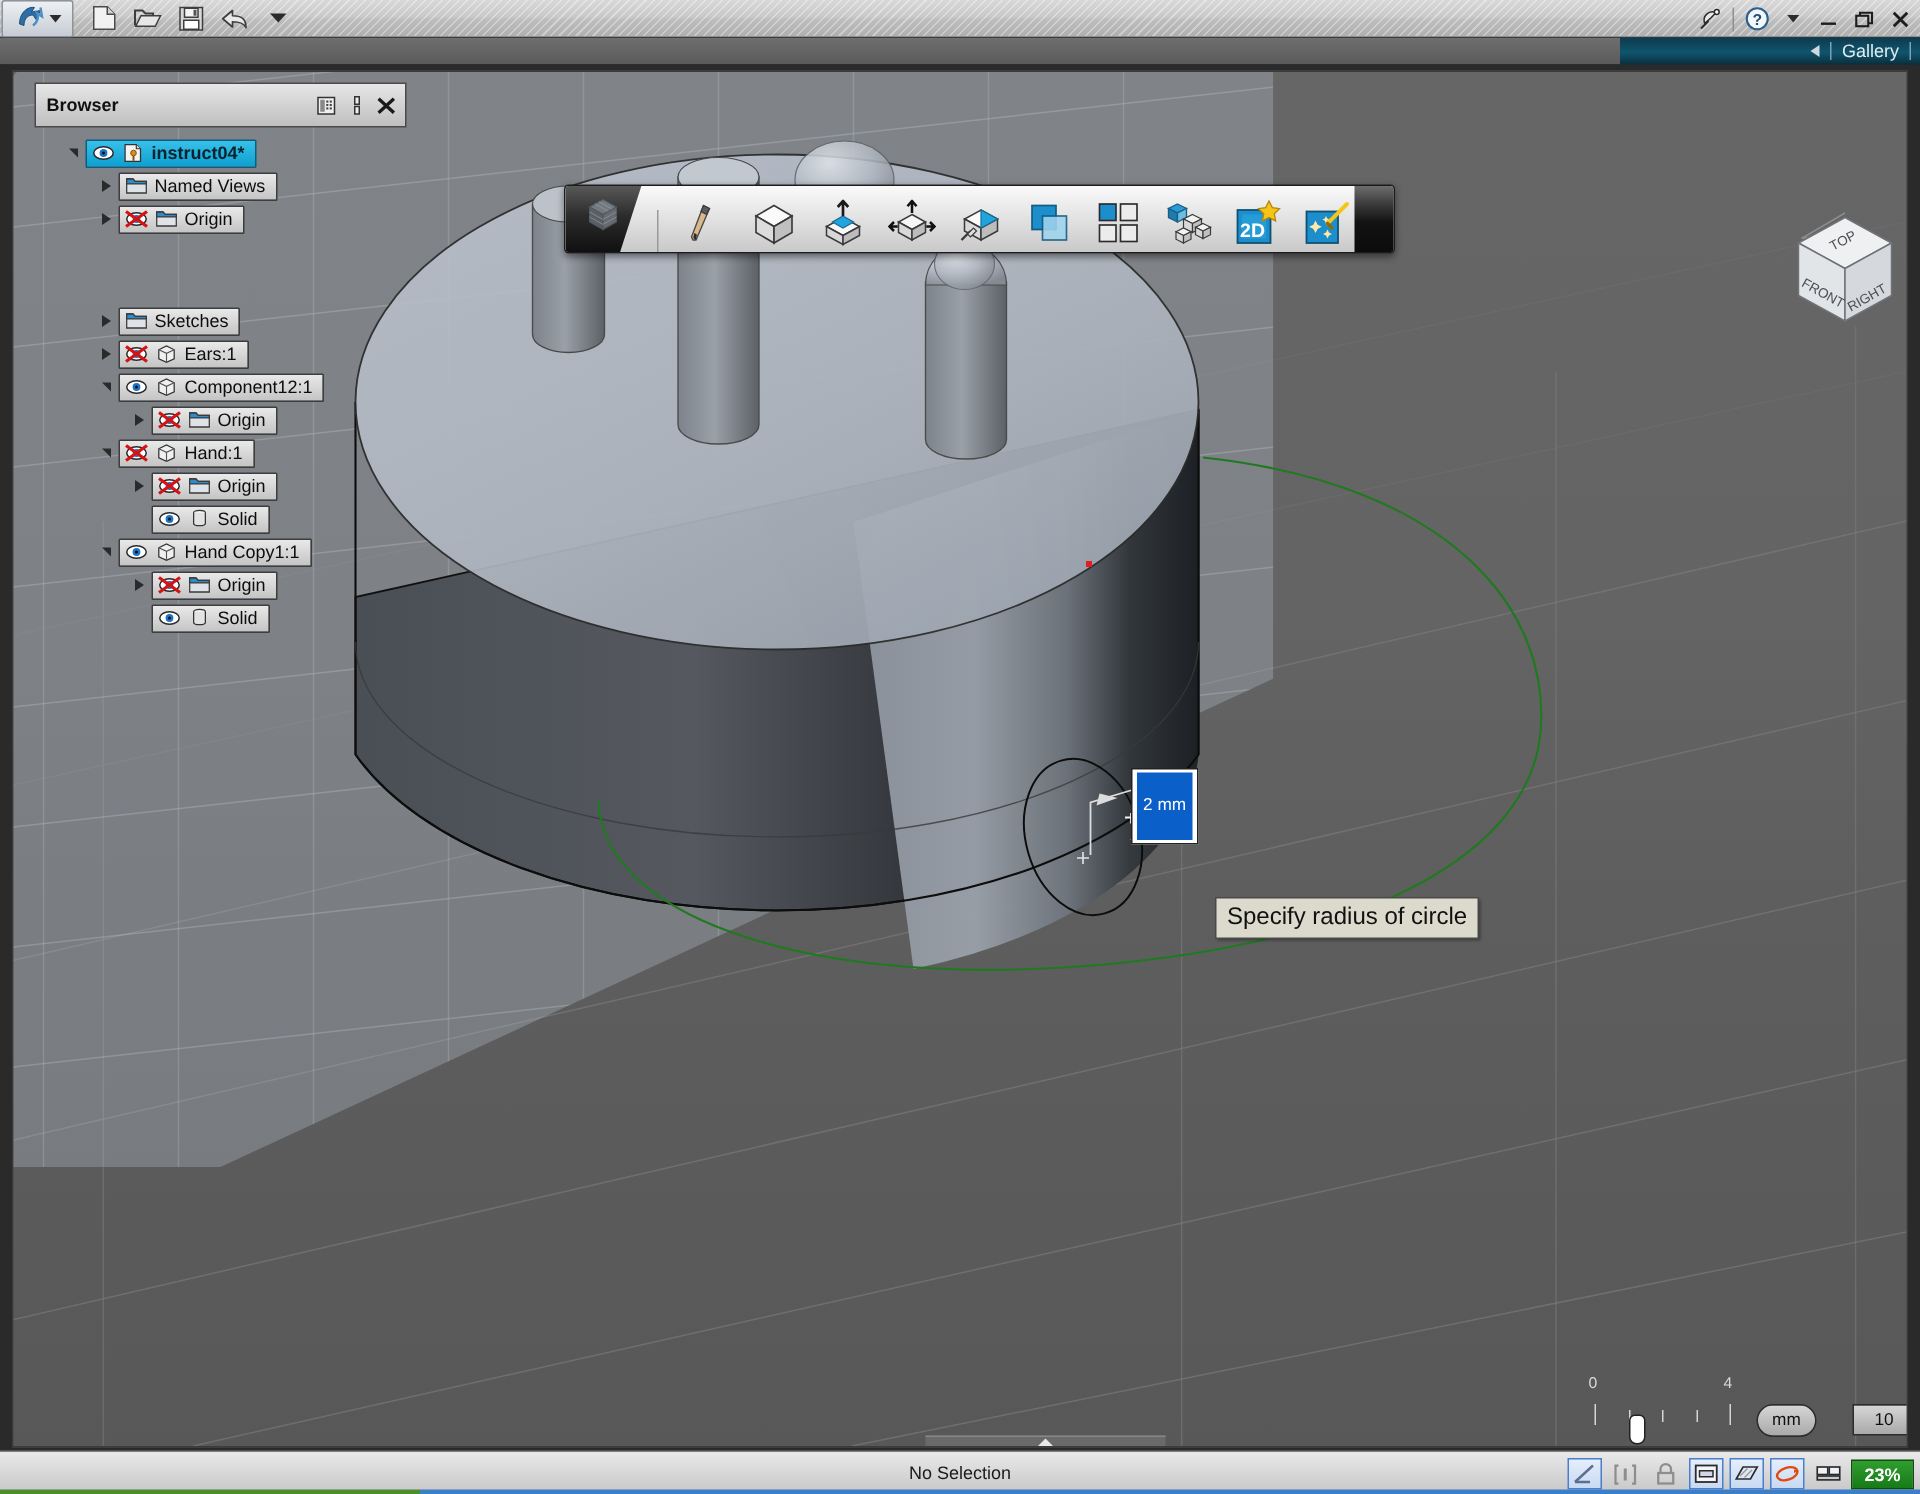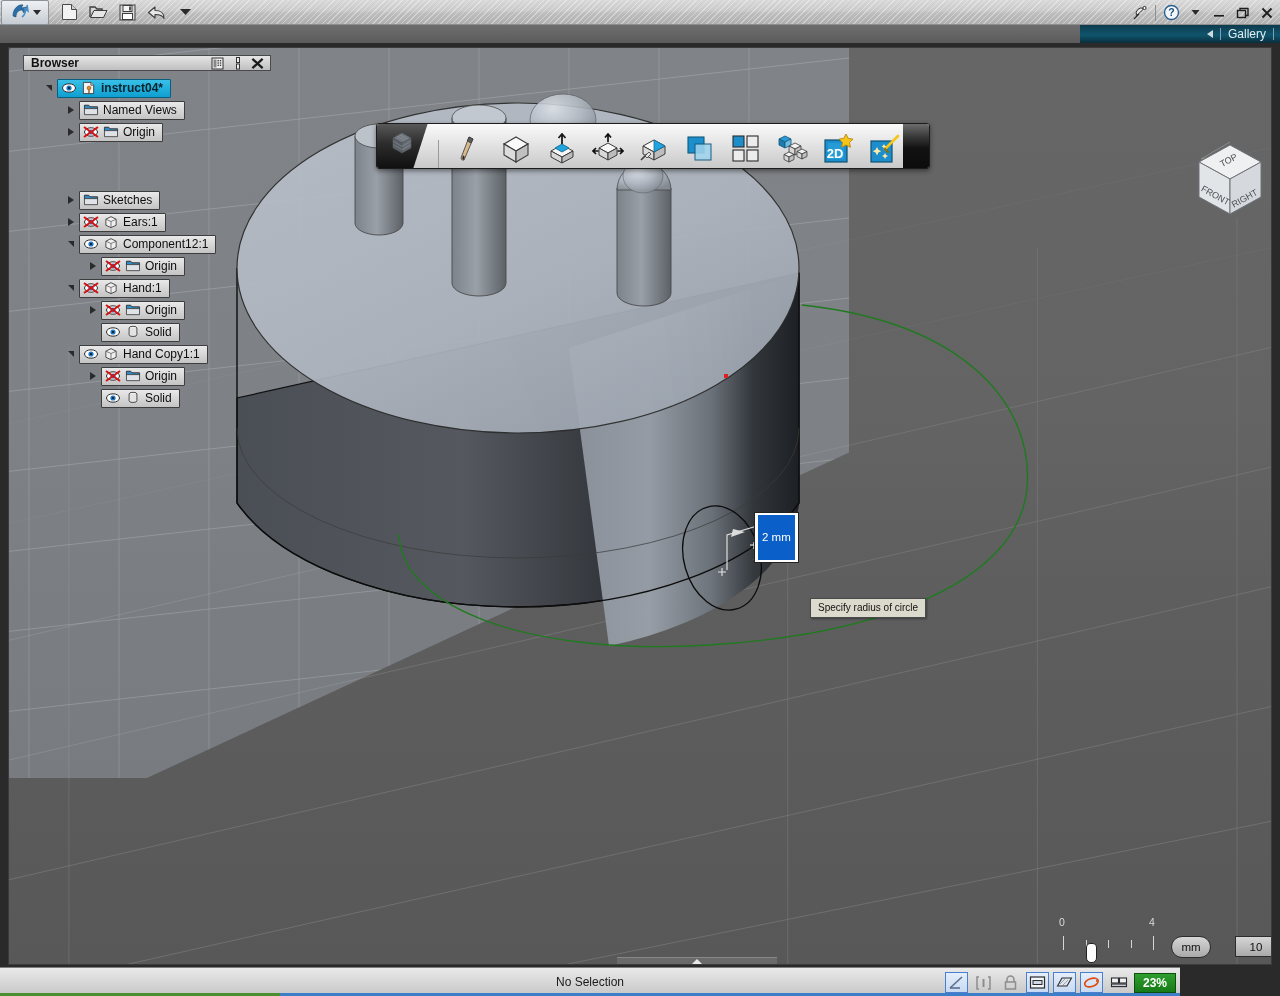--- a/index.html
+++ b/index.html
@@ -74,21 +74,21 @@
     position:absolute; left:-60px; top:-10px; width:900px; height:740px;
     background: rgba(190,200,212,.30);
     clip-path: polygon(8% 0%, 100% 0%, 100% 56%, 22% 100%, 0% 100%, 0% 10%);
     pointer-events:none;
   }
   .plane-grid { position:absolute; left:0; top:0; width:100%; height:100%; opacity:.5; }
 
   
   .browser { position: absolute; left: 14px; top: 7px; width: 248px; }
   .browser-head {
-    display:flex; align-items:center; height:16px; padding:0 3px 0 7px;
+    display:flex; align-items:center; height:30px; padding:0 3px 0 7px;
     background: linear-gradient(to bottom,#e6e6e6,#bfbfbf);
     border:1px solid #4a4a4a;
   }
   .browser-title { font-size: 12px; font-weight: bold; color:#111; flex:1; }
   .bh-icons { display:flex; align-items:center; gap:7px; padding-right:3px; }
   .bh-ic { width:13px; height:13px; display:flex; align-items:center; justify-content:center; }
   .tree { margin-top: 6px; font-size: 12px; color:#0d0d0d; }
   .node { display:flex; align-items:center; height:22px; }
   .twisty { width:16px; height:16px; display:flex; align-items:center; justify-content:center; flex:0 0 16px; }
   .tw-closed { width:0;height:0;border-top:4px solid transparent;border-bottom:4px solid transparent;border-left:6px solid #2a2a2a; }
@@ -134,21 +134,21 @@
     background:#fff; border:1px solid #222; padding:2px 3px;
     display:flex; align-items:center;
   }
   .dimval {
     background:#0a5fc8; color:#fff; font-size:11.5px; line-height:1.1;
     padding:16px 4px; white-space:nowrap;
   }
   .tooltip {
     position:absolute; left:801px; top:550px;
     background:#dcdacd; border:1px solid #4a4a4a;
-    font-size:10px; color:#111; padding:2px 7px; line-height:1.35;
+    font-size:16px; color:#111; padding:2px 7px; line-height:1.35;
     box-shadow: 1px 1px 2px rgba(0,0,0,.35);
   }
 
   
   .ruler { position:absolute; left:1040px; top:868px; width:230px; height:78px; }
   .rl-num { position:absolute; font-size:10.5px; color:#d9d9d9; }
   .rl-tick { position:absolute; width:1px; background:#d5d5d5; }
   .rl-box {
     position:absolute; display:flex; align-items:center; justify-content:center;
     background: linear-gradient(to bottom,#d6d6d6,#a9a9a9);
@@ -166,21 +166,21 @@
 
   .vp-tab {
     position:absolute; left:608px; bottom:-1px; width:160px; height:8px;
     background:#6a6a6a; border-top:1px solid #878787;
     display:flex; align-items:flex-start; justify-content:center;
   }
   .vp-tab-tri { width:0;height:0;border-left:6px solid transparent;border-right:6px solid transparent;border-bottom:6px solid #e8e8e8; margin-top:1px; }
 
   
   .statusbar {
-    position:absolute; left:0; top:967px; width:1180px; height:29px;
+    position:absolute; left:0; top:967px; width:1280px; height:29px;
     background: linear-gradient(to bottom,#e9e9e9,#c6c6c6);
     border-top:1px solid #7d7d7d;
     display:flex; align-items:center;
   }
   .status-text { position:absolute; left:0; right:0; text-align:center; font-size:12px; color:#1a1a1a; }
   .status-right { position:absolute; right:4px; top:0; height:29px; display:flex; align-items:center; gap:4px; }
   .st-btn { width:23px; height:21px; display:flex; align-items:center; justify-content:center;
             border:1px solid transparent; }
   .st-btn.on { border-color:#4a7fd0; background: linear-gradient(to bottom,#e5eefb,#c7d9f2); }
   .zoom-badge {

